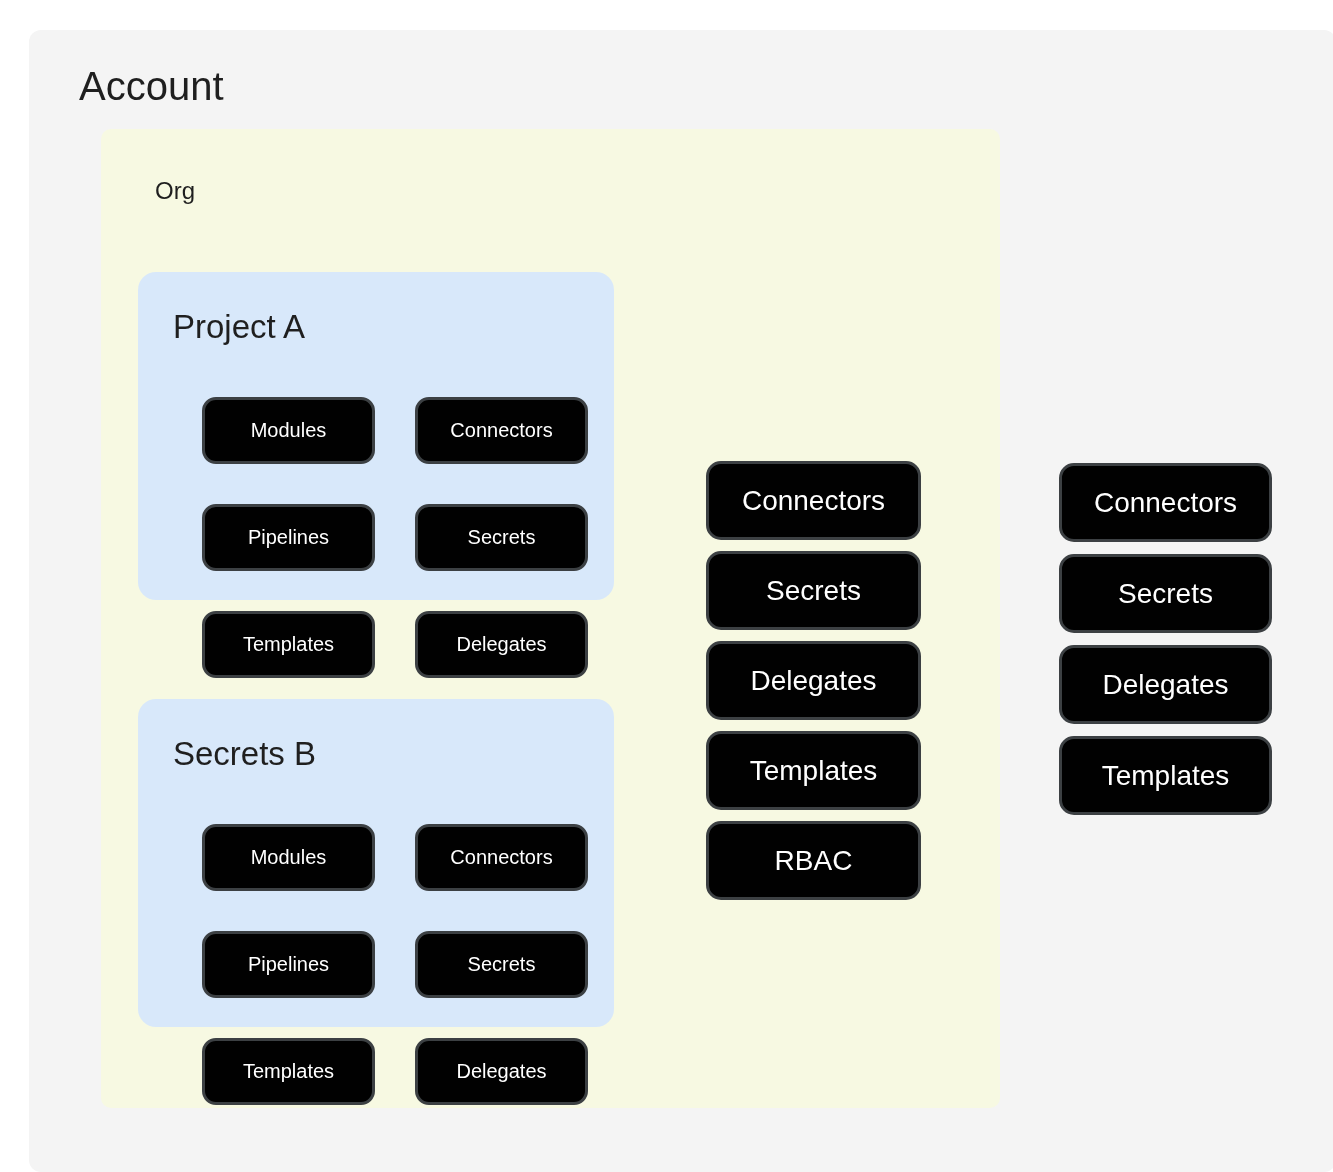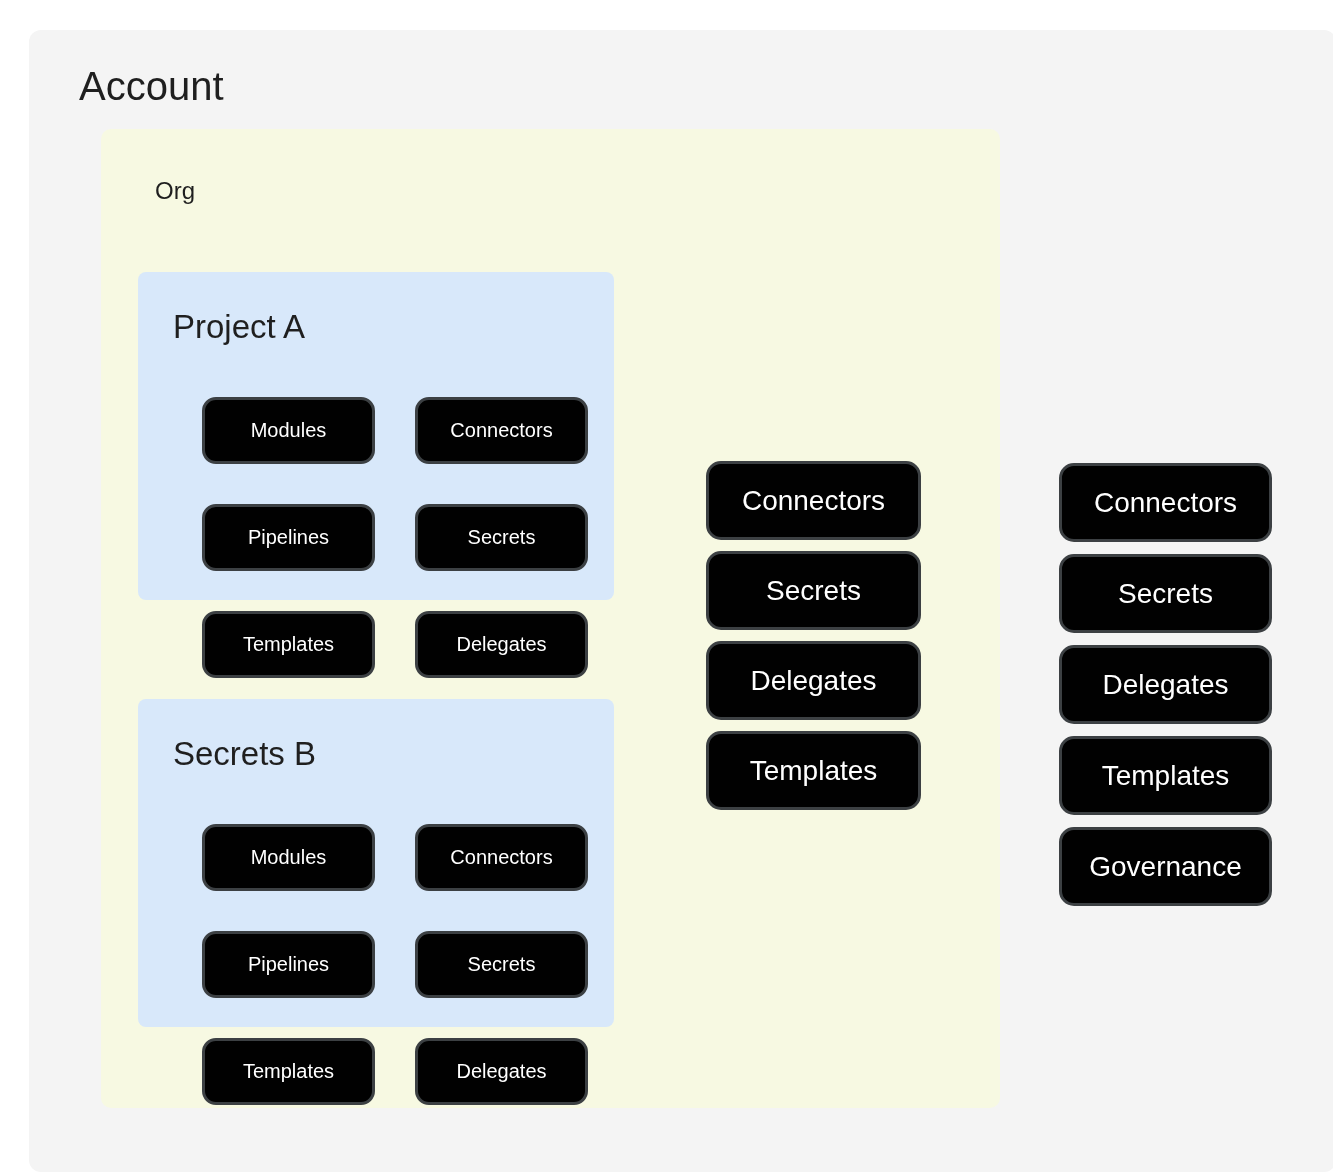--- a/index.html
+++ b/index.html
@@ -51,21 +51,21 @@
     left: 46px; top: 40px;
     font-size: 24px;
     line-height: 1.2;
     white-space: nowrap;
   }
   .project-box {
     position: absolute;
     left: 37px;
     width: 476px; height: 328px;
     background: var(--project-bg);
-    border-radius: 8px;
+    border-radius: 18px;
   }
   .project-a { top: 143px; }
   .project-b { top: 570px; }
   .project-title {
     position: absolute;
     left: 27px; top: 27px;
     font-size: 33px;
     line-height: 1.2;
     white-space: nowrap;
   }
@@ -147,26 +147,26 @@
             <div class="pill pill-sm">Templates</div>
             <div class="pill pill-sm">Delegates</div>
           </div>
       </div>
 
       <div class="org-stack">
           <div class="pill pill-lg">Connectors</div>
           <div class="pill pill-lg">Secrets</div>
           <div class="pill pill-lg">Delegates</div>
           <div class="pill pill-lg">Templates</div>
+          <div class="pill pill-lg">RBAC</div>
         </div>
 
     </div>
 
     <div class="account-stack">
         <div class="pill pill-lg">Connectors</div>
         <div class="pill pill-lg">Secrets</div>
         <div class="pill pill-lg">Delegates</div>
         <div class="pill pill-lg">Templates</div>
-        <div class="pill pill-lg">Governance</div>
       </div>
 
   </div>
 </div>
 
 </body></html>

